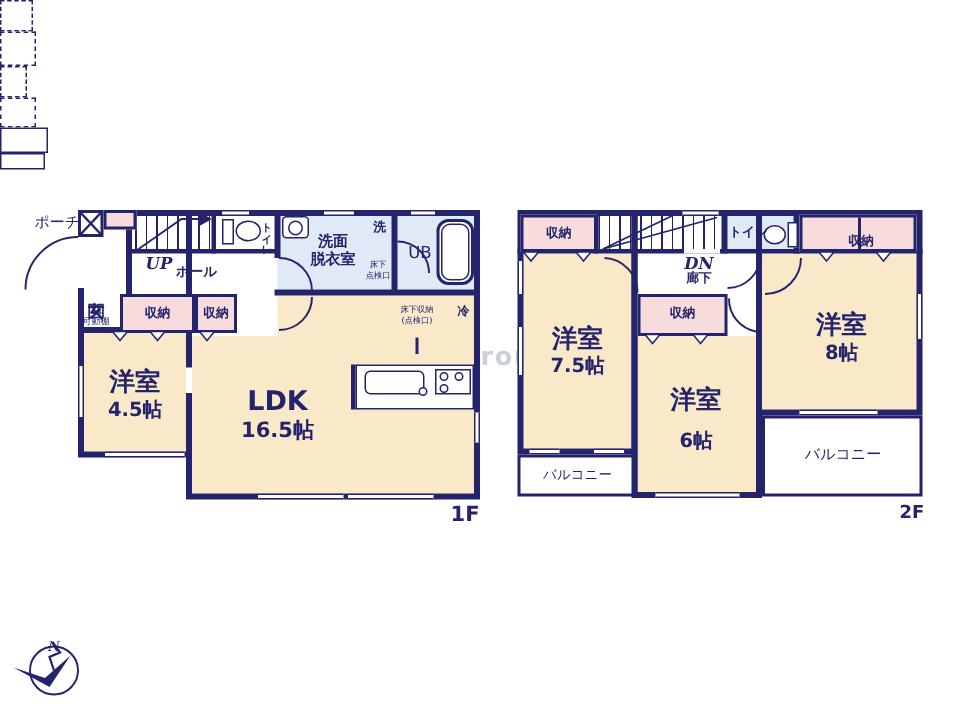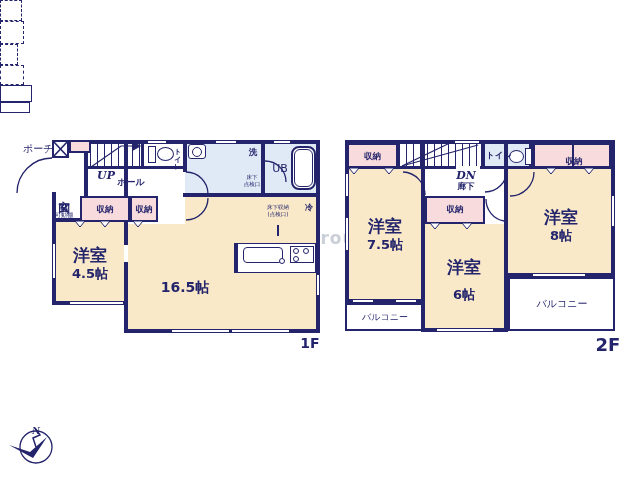--- a/index.html
+++ b/index.html
@@ -90,35 +90,40 @@
 
   <div class="thinbox z3" style="left:22px;top:140px;width:30px;height:15px;"></div>
   <div class="thinbox z3" style="left:50px;top:209px;width:28px;height:9px;"></div>
 
   <div class="lbl z5" style="left:23px;top:143px;width:28px;font-size:10px;font-weight:normal;">ポーチ</div>
   <div class="lbl lbl-v z5" style="left:57px;top:170px;font-size:11px;height:48px;letter-spacing:2px;">玄関</div>
   <div class="lbl z5" style="left:50px;top:210.5px;width:28px;font-size:6px;font-weight:normal;">可動棚</div>
   <div class="lbl serifitalic z5" style="left:94px;top:169px;width:24px;font-size:11px;">UP</div>
   <div class="lbl z5" style="left:114px;top:177px;width:34px;font-size:9px;">ホール</div>
   <div class="lbl lbl-v z5" style="left:173px;top:143px;font-size:7px;height:24px;">トイレ</div>
+  <div class="lbl z5" style="left:196px;top:156px;width:52px;font-size:10px;">
+    <span>洗面</span><br>
+    <span>脱衣室</span>
+  </div>
   <div class="lbl z5" style="left:244px;top:147px;width:18px;font-size:8.5px;">洗</div>
   <div class="lbl z5" style="left:240px;top:174px;width:24px;font-size:5.5px;font-weight:normal;">
     <span>床下</span><br>
     <span>点検口</span>
   </div>
   <div class="lbl z5" style="left:268px;top:162px;width:24px;font-size:11px;font-weight:normal;">UB</div>
   <div class="lbl z5" style="left:80px;top:204px;width:50px;font-size:8.5px;">収納</div>
   <div class="lbl z5" style="left:130px;top:204px;width:28px;font-size:8.5px;">収納</div>
   <div class="lbl z5" style="left:301px;top:203px;width:16px;font-size:8px;">冷</div>
   <div class="lbl z5" style="left:261px;top:204px;width:34px;font-size:5.5px;font-weight:normal;">
     <span>床下収納</span><br>
     <span>(点検口)</span>
   </div>
   <div class="lbl z5" style="left:60px;top:245px;width:60px;font-size:17px;">洋室</div>
   <div class="lbl z5" style="left:60px;top:266px;width:60px;font-size:13px;">4.5帖</div>
+  <div class="lbl z5" style="left:150px;top:257px;width:70px;font-size:18px;">LDK</div>
   <div class="lbl z5" style="left:150px;top:279px;width:70px;font-size:14px;">16.5帖</div>
   <div class="lbl z6" style="left:296px;top:335px;width:28px;font-size:14px;">1F</div>
 
   <div class="fill cream z1" style="left:349px;top:169px;width:72px;height:130px;"></div>
   <div class="fill cream z1" style="left:425px;top:224px;width:79px;height:104px;"></div>
   <div class="fill cream z1" style="left:508px;top:169px;width:103px;height:104px;"></div>
   <div class="fill blue z1" style="left:485px;top:144px;width:44px;height:22px;"></div>
 
   <div class="box pink z3" style="left:347px;top:143px;width:51px;height:25px;"></div>
   <div class="box pink z3" style="left:533px;top:143px;width:78px;height:25px;"></div>
@@ -158,21 +163,21 @@
   <div class="lbl z5" style="left:555px;top:156px;width:38px;font-size:8.5px;">収納</div>
   <div class="lbl z5" style="left:428px;top:204px;width:54px;font-size:8.5px;">収納</div>
   <div class="lbl z5" style="left:354px;top:216px;width:62px;font-size:17px;">洋室</div>
   <div class="lbl z5" style="left:354px;top:237px;width:62px;font-size:13px;">7.5帖</div>
   <div class="lbl z5" style="left:433px;top:257px;width:62px;font-size:17px;">洋室</div>
   <div class="lbl z5" style="left:433px;top:287px;width:62px;font-size:13px;">6帖</div>
   <div class="lbl z5" style="left:531px;top:207px;width:60px;font-size:17px;">洋室</div>
   <div class="lbl z5" style="left:531px;top:228px;width:60px;font-size:13px;">8帖</div>
   <div class="lbl z5" style="left:352px;top:312px;width:66px;font-size:9px;font-weight:normal;">バルコニー</div>
   <div class="lbl z5" style="left:533px;top:298px;width:58px;font-size:10px;font-weight:normal;">バルコニー</div>
-  <div class="lbl z6" style="left:594px;top:334px;width:28px;font-size:18px;">2F</div>
+  <div class="lbl z6" style="left:594px;top:334px;width:28px;font-size:12px;">2F</div>
 
   <div class="watermark" style="left:268px;top:228px;">ME Group</div>
 
   <svg class="overlay" width="640" height="480" viewBox="0 0 640 480">
     <g stroke="#23246b" fill="none" stroke-width="1.3">
       <path d="M52,158 A35,35 0 0 0 17,193"></path>
       <path d="M186,172 A22,22 0 0 1 208,194"></path>
       <path d="M186,220 A22,22 0 0 0 208,198"></path>
       <path d="M265,161 A21,21 0 0 1 286,182"></path>
       <path d="M403,172 A23,23 0 0 1 425,195"></path>

